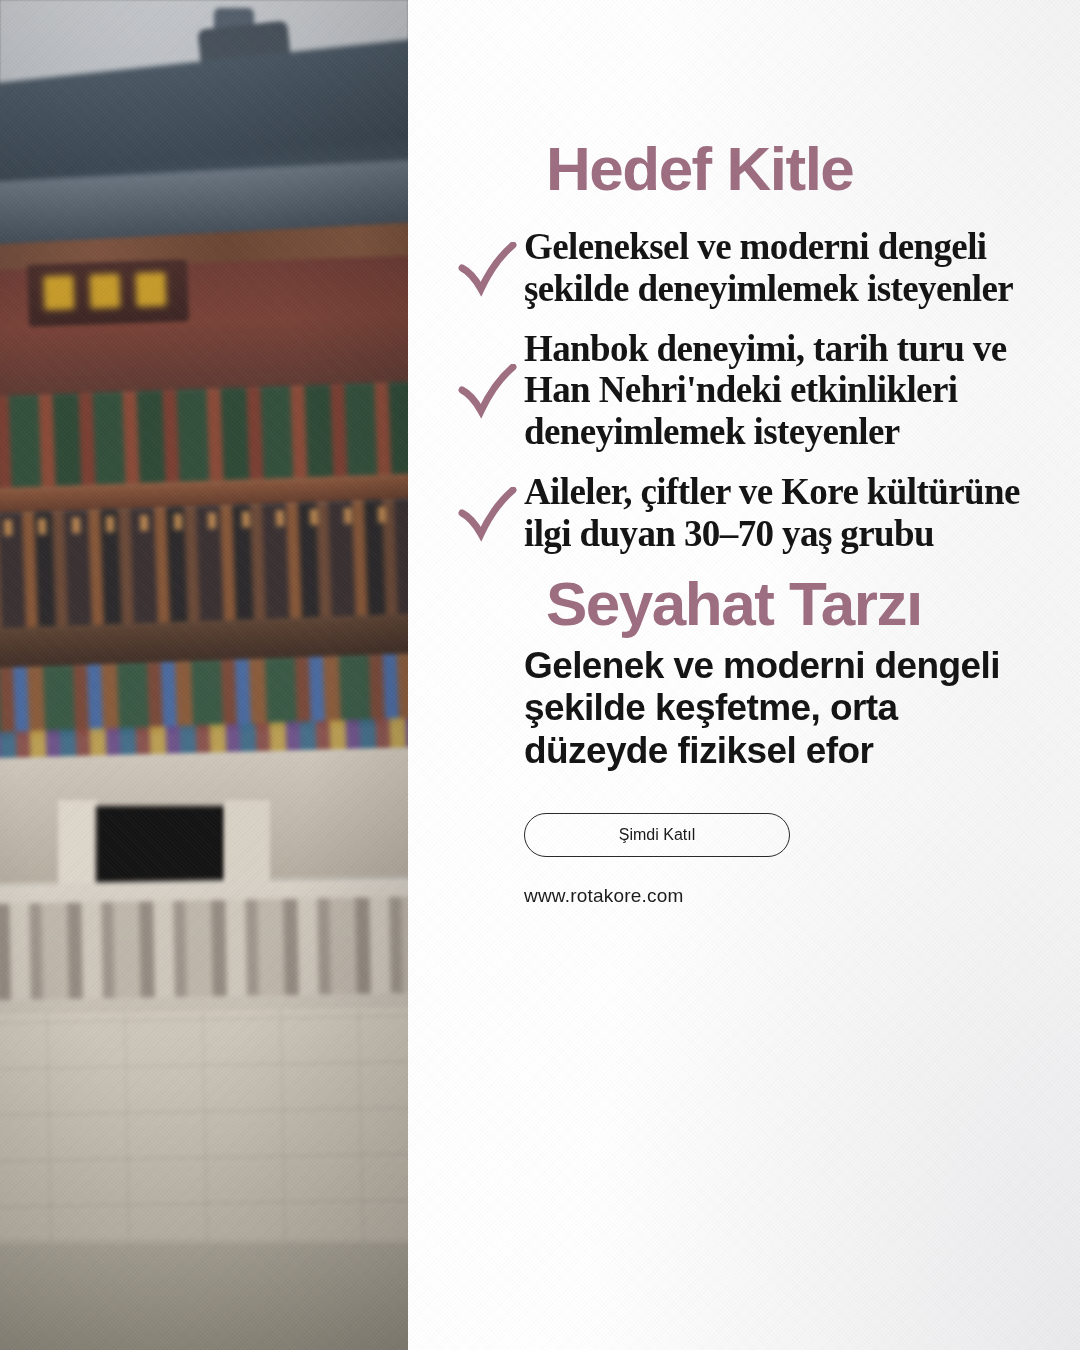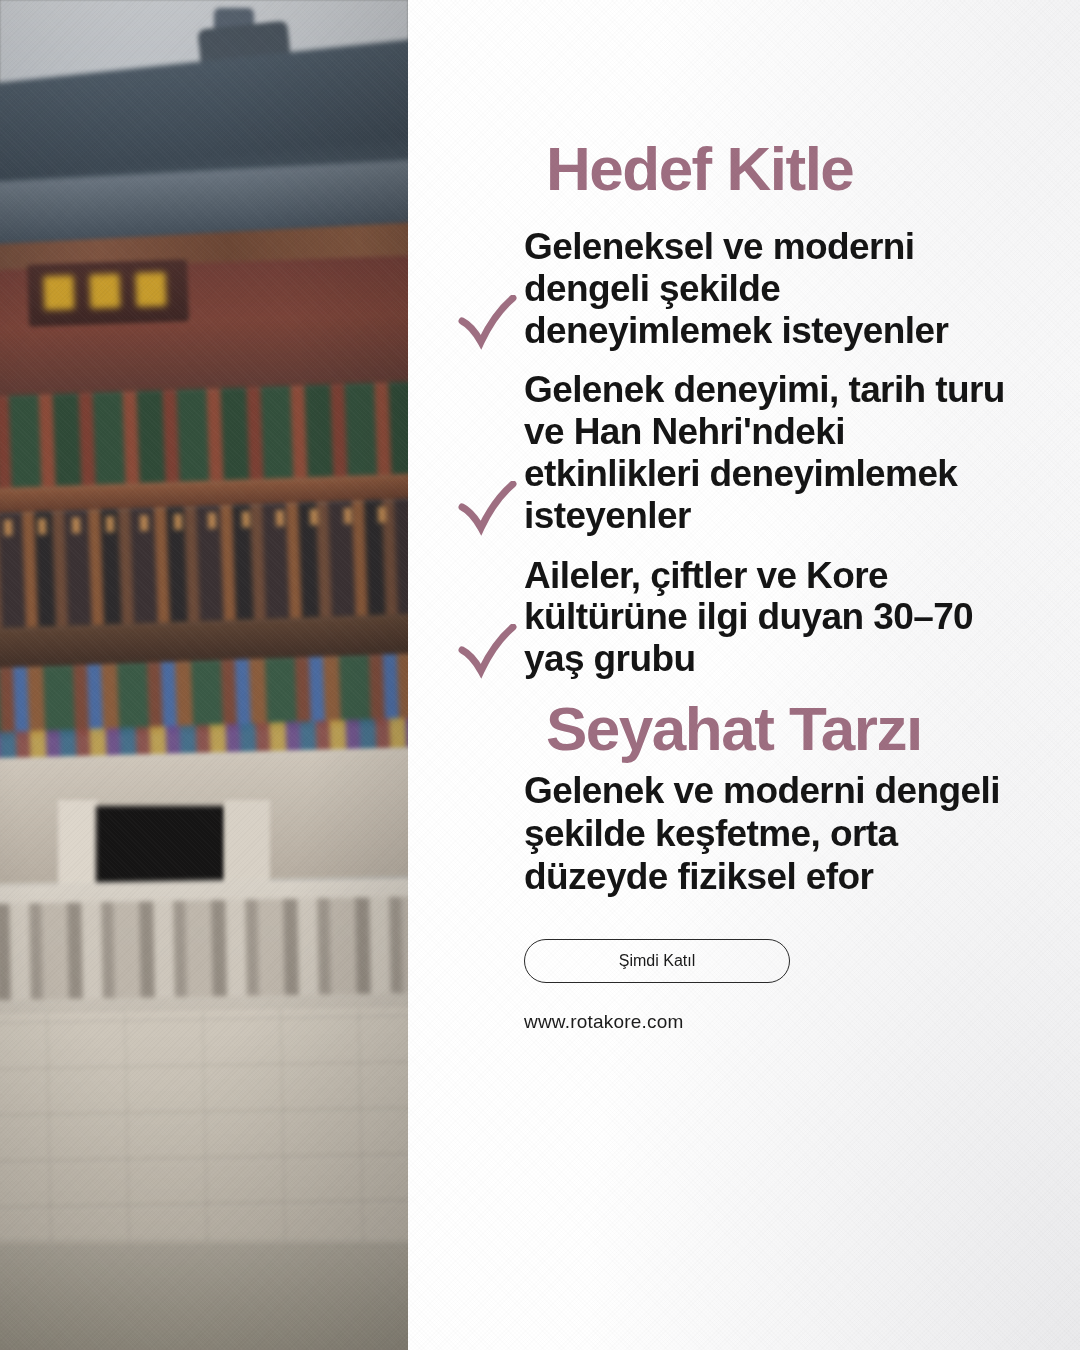--- a/index.html
+++ b/index.html
@@ -288,23 +288,24 @@
   .title-1 { margin: 138px 0 0 108px; }
   .title-2 { margin: 12px 0 0 108px; }
 
   .bullets {
     margin: 26px 0 0 0;
     list-style: none;
   }
   .bullet {
     position: relative;
     display: flex;
-    align-items: flex-end;
+    align-items: center;
     margin-bottom: 18px;
     padding-left: 8px;
+    font-family: Liberation Serif, serif;
   }
   .check {
     flex: 0 0 78px;
     height: 56px;
     position: relative;
     margin-top: 4px;
   }
   .check svg { position: absolute; left: 12px; top: 0; }
   .bullet-text {
     font-size: 37px;
@@ -402,21 +403,21 @@
         </span>
         <span class="bullet-text">Geleneksel ve moderni dengeli şekilde deneyimlemek isteyenler</span>
       </li>
 
       <li class="bullet">
         <span class="check">
           <svg width="60" height="56" viewBox="0 0 60 56" fill="none" aria-hidden="true">
             <path d="M4 26 C12 30 18 38 23 47 C31 30 42 14 55 3" stroke="#9e6e81" stroke-width="7" stroke-linecap="round" fill="none"></path>
           </svg>
         </span>
-        <span class="bullet-text">Gelenek deneyimi, tarih turu ve Han Nehri'ndeki etkinlikleri deneyimlemek isteyenler</span>
+        <span class="bullet-text">Hanbok deneyimi, tarih turu ve Han Nehri'ndeki etkinlikleri deneyimlemek isteyenler</span>
       </li>
 
       <li class="bullet">
         <span class="check">
           <svg width="60" height="56" viewBox="0 0 60 56" fill="none" aria-hidden="true">
             <path d="M4 26 C12 30 18 38 23 47 C31 30 42 14 55 3" stroke="#9e6e81" stroke-width="7" stroke-linecap="round" fill="none"></path>
           </svg>
         </span>
         <span class="bullet-text">Aileler, çiftler ve Kore kültürüne ilgi duyan 30–70 yaş grubu</span>
       </li>

